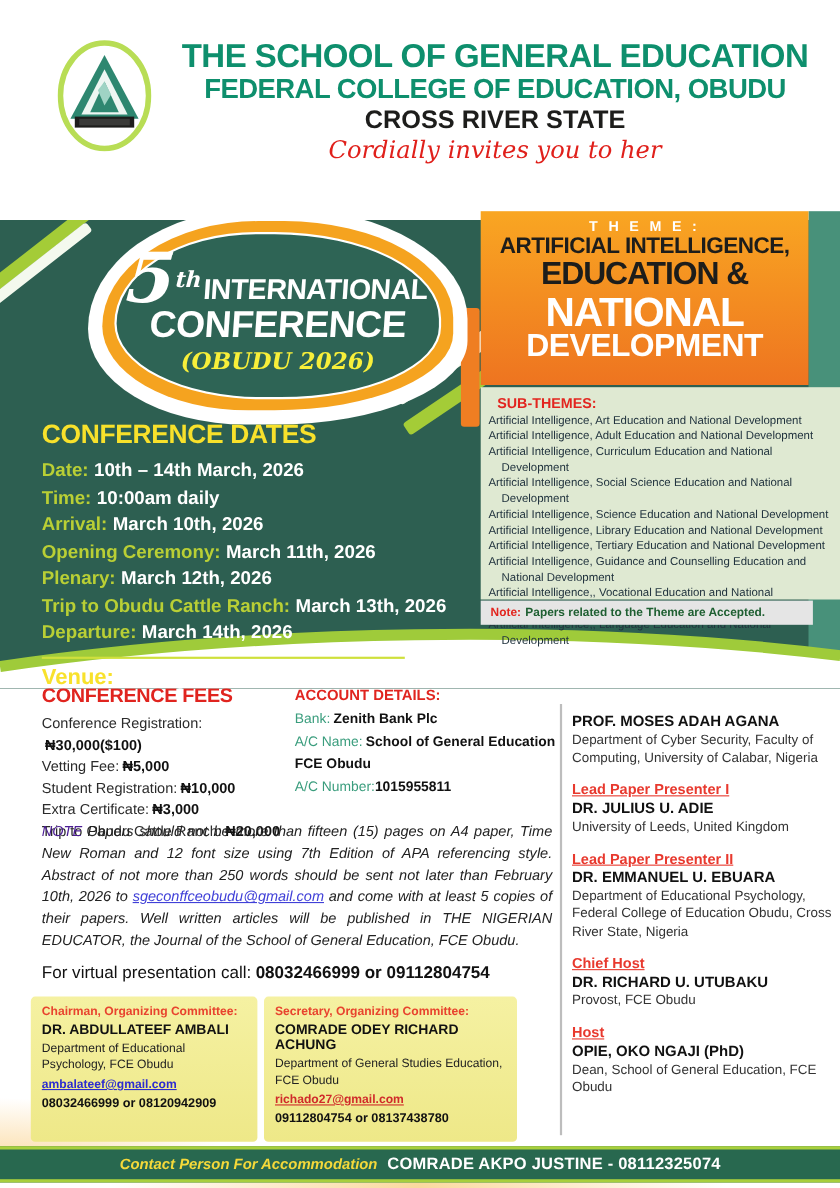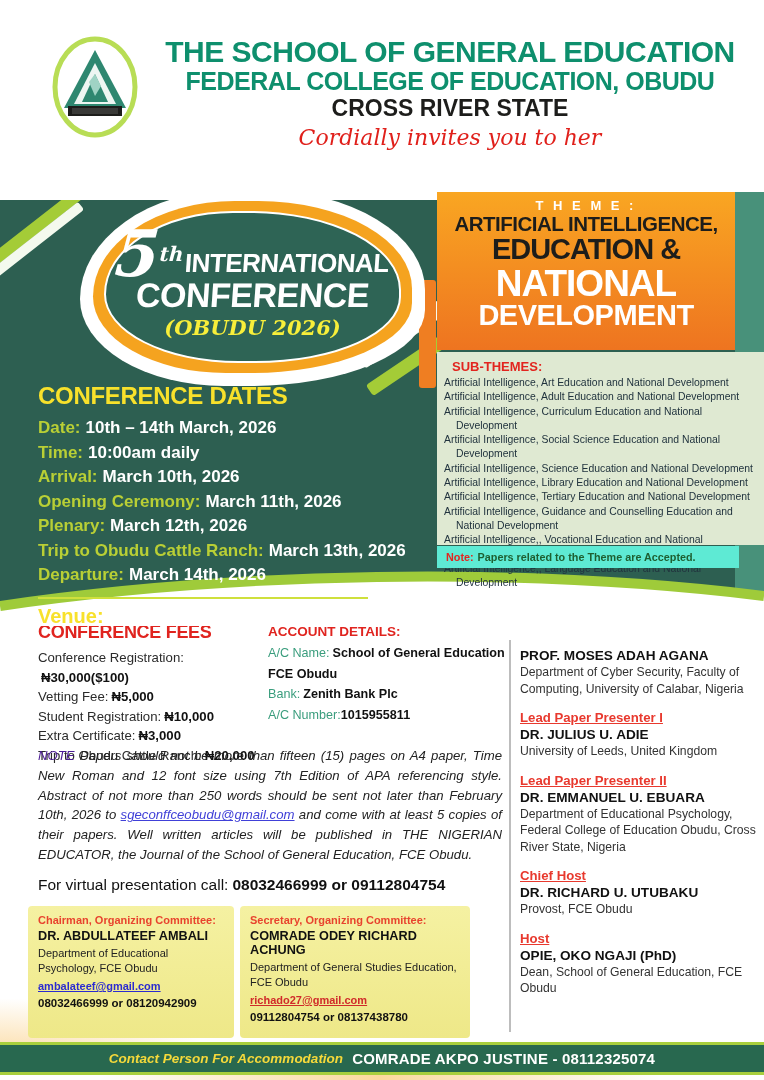--- a/index.html
+++ b/index.html
@@ -55,21 +55,21 @@
   .t-l1{font-size:20.5px;font-weight:800;letter-spacing:-0.5px;line-height:1.05;}
   .t-l2{font-size:29px;font-weight:800;letter-spacing:-1px;line-height:1.0;}
   .t-l3{font-size:37px;font-weight:800;color:#fff;letter-spacing:-1px;line-height:0.95;margin-top:2px;}
   .t-l4{font-size:29px;font-weight:800;color:#fff;letter-spacing:-0.5px;line-height:1.0;}
   
   .subthemes{position:absolute;left:437px;top:352px;width:332px;height:193px;z-index:6;
              background:#dfe9d2;padding:5px 7px;box-sizing:border-box;}
   .st-title{font-size:13px;font-weight:800;color:#e2251f;margin:2px 0 2px 8px;}
   .st-item{font-size:10.4px;color:#21333e;line-height:14.3px;padding-left:12px;text-indent:-12px;}
   .notebar{position:absolute;left:437px;top:546px;width:302px;height:22px;z-index:7;
-           background:#5eead4;font-size:10.8px;font-weight:800;line-height:22px;padding-left:9px;box-sizing:border-box;}
+           background:#e5e5e5;font-size:10.8px;font-weight:800;line-height:22px;padding-left:9px;box-sizing:border-box;}
   .notebar .nb-label{color:#e2251f;}
   .notebar .nb-text{color:#1e5f31;margin-left:4px;}
   
   .fees{position:absolute;left:38px;top:622px;width:230px;}
   .fees-title{font-size:18px;font-weight:800;color:#e0241f;margin-bottom:5px;letter-spacing:-0.3px;}
   .frow{font-size:13.2px;line-height:19.6px;color:#2b2b2b;}
   .frow b{color:#111;margin-left:3px;}
   .account{position:absolute;left:268px;top:624px;width:240px;}
   .acc-title{font-size:13.5px;font-weight:800;color:#e0241f;margin-bottom:4px;}
   .arow{font-size:12.6px;line-height:20.5px;}
@@ -203,22 +203,22 @@
     <div class="fees-title">CONFERENCE FEES</div>
     <div class="frow"><span>Conference Registration:</span><b>₦30,000($100)</b></div>
     <div class="frow"><span>Vetting Fee:</span><b>₦5,000</b></div>
     <div class="frow"><span>Student Registration:</span><b>₦10,000</b></div>
     <div class="frow"><span>Extra Certificate:</span><b>₦3,000</b></div>
     <div class="frow"><span>Trip to Obudu Cattle Ranch:</span><b>₦20,000</b></div>
   </div>
 
   <div class="account">
     <div class="acc-title">ACCOUNT DETAILS:</div>
+    <div class="arow"><span class="alabel">Bank:</span><span class="avalue">Zenith Bank Plc</span></div>
     <div class="arow"><span class="alabel">A/C Name:</span><span class="avalue">School of General Education FCE Obudu</span></div>
-    <div class="arow"><span class="alabel">Bank:</span><span class="avalue">Zenith Bank Plc</span></div>
     <div class="arow"><span class="alabel">A/C Number:</span><span class="avalue" style="margin-left:0">1015955811</span></div>
   </div>
 
   <div class="divider"></div>
 
   <div class="notep">
     <span class="np-label">NOTE</span><span>Papers should not be more than fifteen (15) pages on A4 paper, Time New Roman and 12 font size using 7th Edition of APA referencing style. Abstract of not more than 250 words should be sent not later than February 10th, 2026 to</span>
     <a class="np-email">sgeconffceobudu@gmail.com</a>
     <span>and come with at least 5 copies of their papers. Well written articles will be published in THE NIGERIAN EDUCATOR, the Journal of the School of General Education, FCE Obudu.</span>
   </div>

